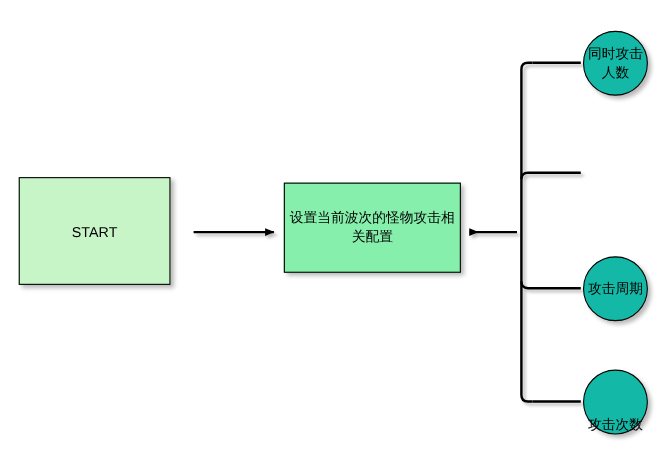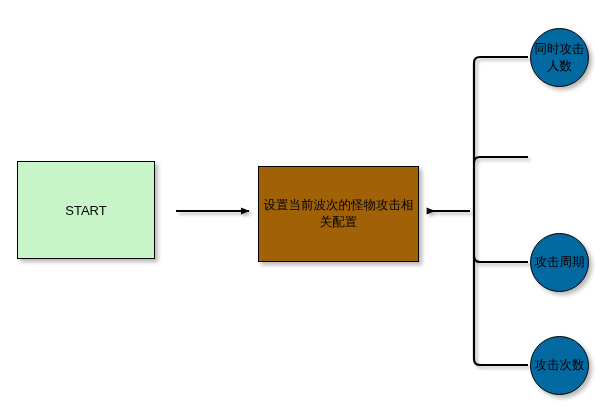--- a/index.html
+++ b/index.html
@@ -47,40 +47,40 @@
     top: 161px;
     width: 138px;
     height: 98px;
     background: #c8f5c8;
     font-size: 13px;
   }
   #node-process {
     left: 258px;
     top: 166px;
     width: 161px;
-    height: 96px;
-    background: #a16207;
+    height: 82px;
+    background: #86efac;
     font-size: 12.5px;
     line-height: 1.35;
     padding: 0 4px;
   }
   .node-label {
     white-space: pre-line;
   }
   .circ {
     width: 59px;
     height: 59px;
-    background: #0369a1;
+    background: #14b8a6;
     font-size: 12.5px;
     line-height: 1.3;
   }
   #node-c1 { left: 530px; top: 28px; }
   #node-c2 { left: 530px; top: 128px; }
   #node-c3 { left: 530px; top: 233px; }
-  #node-c4 { left: 530px; top: 336px; }
+  #node-c4 { left: 530px; top: 336px; align-items: flex-end; }
 </style>
 </head>
 <body>
 
 <div id="canvas">
 
   <svg class="edges" viewBox="0 0 602 410" xmlns="http://www.w3.org/2000/svg">
     <defs>
       <filter id="edgeShadow" x="-30%" y="-30%" width="180%" height="180%">
         <feDropShadow dx="2.5" dy="2.5" stdDeviation="1.6" flood-color="#000000" flood-opacity="0.28"></feDropShadow>

